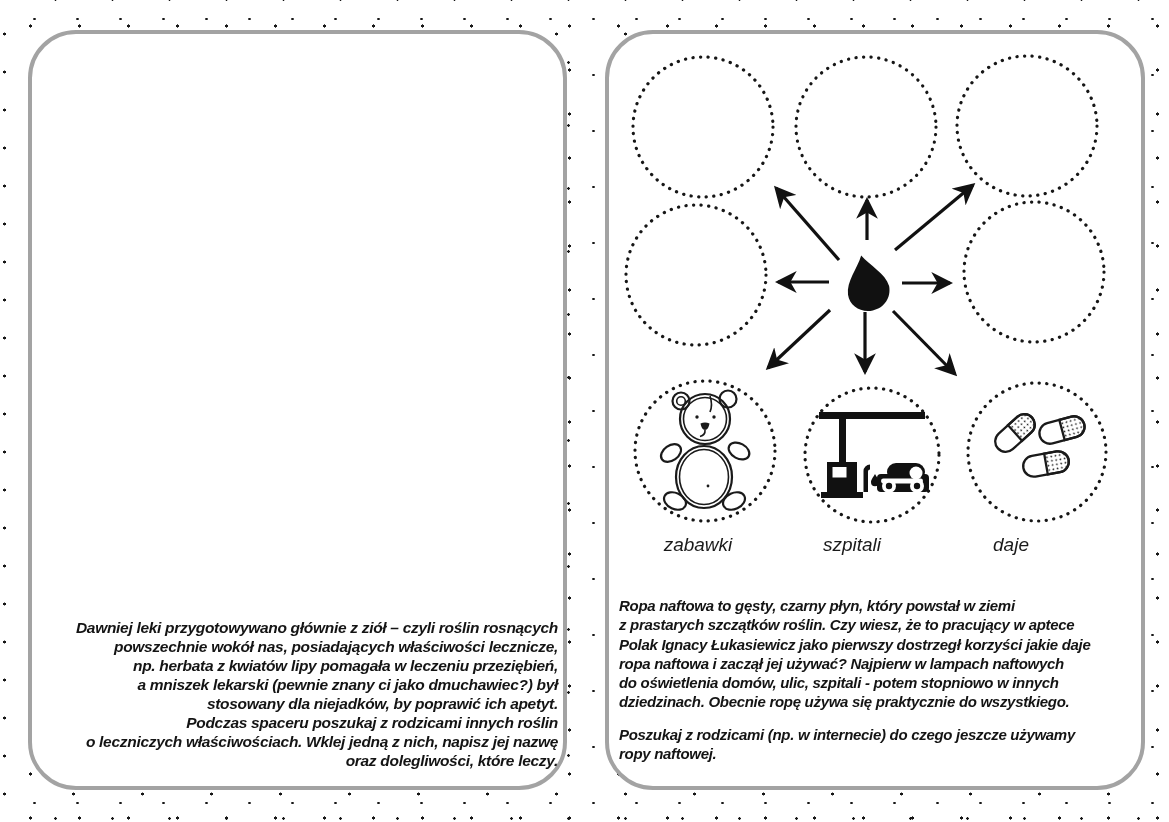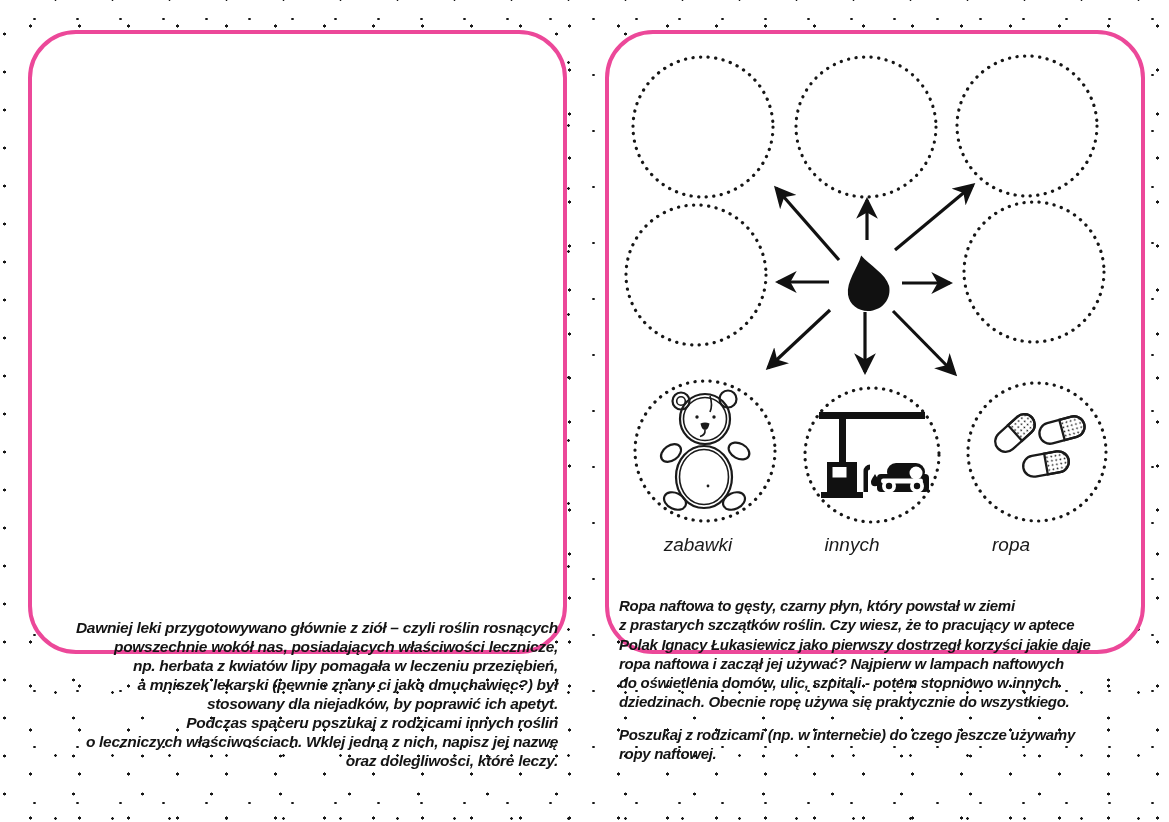--- a/index.html
+++ b/index.html
@@ -9,22 +9,22 @@
     background-color:#ffffff;
     background-image:
       radial-gradient(circle,#161616 1.4px,transparent 1.8px),
       radial-gradient(circle,#161616 1.1px,transparent 1.5px),
       radial-gradient(circle,#161616 1.3px,transparent 1.7px),
       radial-gradient(circle,#161616 1.0px,transparent 1.4px);
     background-size:49px 44px,57px 63px,69px 38px,43px 56px;
     background-position:6px 4px,27px 31px,39px 15px,13px 47px;
   }
   .panel{
-    position:absolute;top:30px;height:624px;background:#ffffff;
-    border:4px solid #ec4899;border-radius:48px;box-sizing:border-box;
+    position:absolute;top:30px;height:760px;background:#ffffff;
+    border:4px solid #a3a3a3;border-radius:48px;box-sizing:border-box;
   }
   .panel.left{left:28px;width:539px;text-align:right;}
   .panel.right{left:605px;width:540px;}
   .handtext{
     position:absolute;color:#141414;font-style:italic;font-weight:700;
     white-space:pre-line;letter-spacing:-0.3px;
   }
   .left-instruction{left:18px;top:584px;width:508px;font-size:15.5px;line-height:19px;}
   .right-info{left:10px;top:562px;width:520px;font-size:15px;line-height:19.3px;}
   .right-task{left:10px;top:691px;width:520px;font-size:15px;line-height:19.3px;}
@@ -138,22 +138,22 @@
     </g>
 
     <g>
       <use href="#capsule" transform="translate(406,399) rotate(-42)"></use>
       <use href="#capsule" transform="translate(453,396) rotate(-15)"></use>
       <use href="#capsule" transform="translate(437,430) rotate(-10)"></use>
     </g>
   </svg>
 
   <div class="circle-label" id="label-0">zabawki</div>
-  <div class="circle-label" id="label-1">innych</div>
-  <div class="circle-label" id="label-2">ropa</div>
+  <div class="circle-label" id="label-1">szpitali</div>
+  <div class="circle-label" id="label-2">daje</div>
 
   <div class="handtext right-info">Ropa naftowa to gęsty, czarny płyn, który powstał w ziemi
 z prastarych szczątków roślin. Czy wiesz, że to pracujący w aptece
 Polak Ignacy Łukasiewicz jako pierwszy dostrzegł korzyści jakie daje
 ropa naftowa i zaczął jej używać? Najpierw w lampach naftowych
 do oświetlenia domów, ulic, szpitali - potem stopniowo w innych
 dziedzinach. Obecnie ropę używa się praktycznie do wszystkiego.</div>
 
   <div class="handtext right-task">Poszukaj z rodzicami (np. w internecie) do czego jeszcze używamy
 ropy naftowej.</div>

